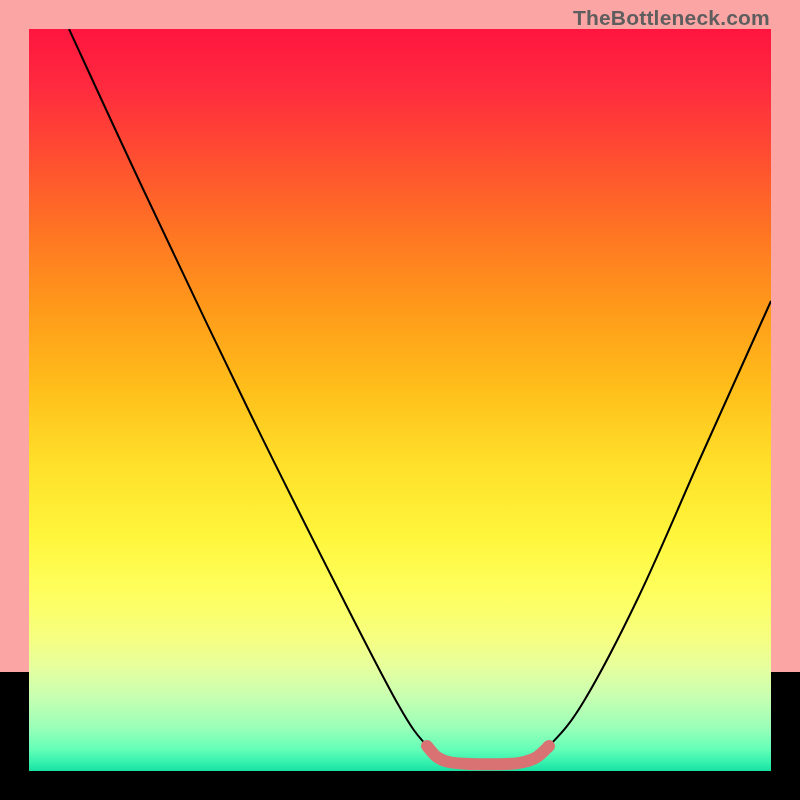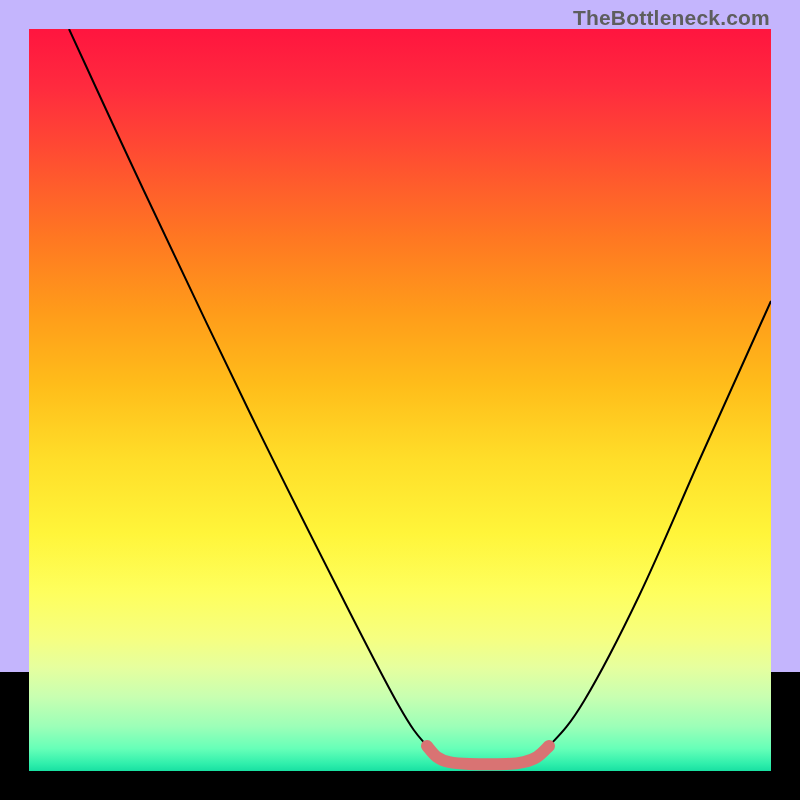--- a/index.html
+++ b/index.html
@@ -9,21 +9,21 @@
     background: #000;
     position: relative;
     font-family: Arial, Helvetica, sans-serif;
     overflow: hidden;
   }
   .outer {
     position: absolute;
     top: 0; left: 0;
     width: 800px;
     height: 672px;
-    background: #c4b5fd;
+    background: #fca5a5;
   }
   .gradient {
     position: absolute;
     top: 29px;
     left: 29px;
     width: 742px;
     height: 742px;
     background: linear-gradient(
       to bottom,
       #ff153f 0%,

